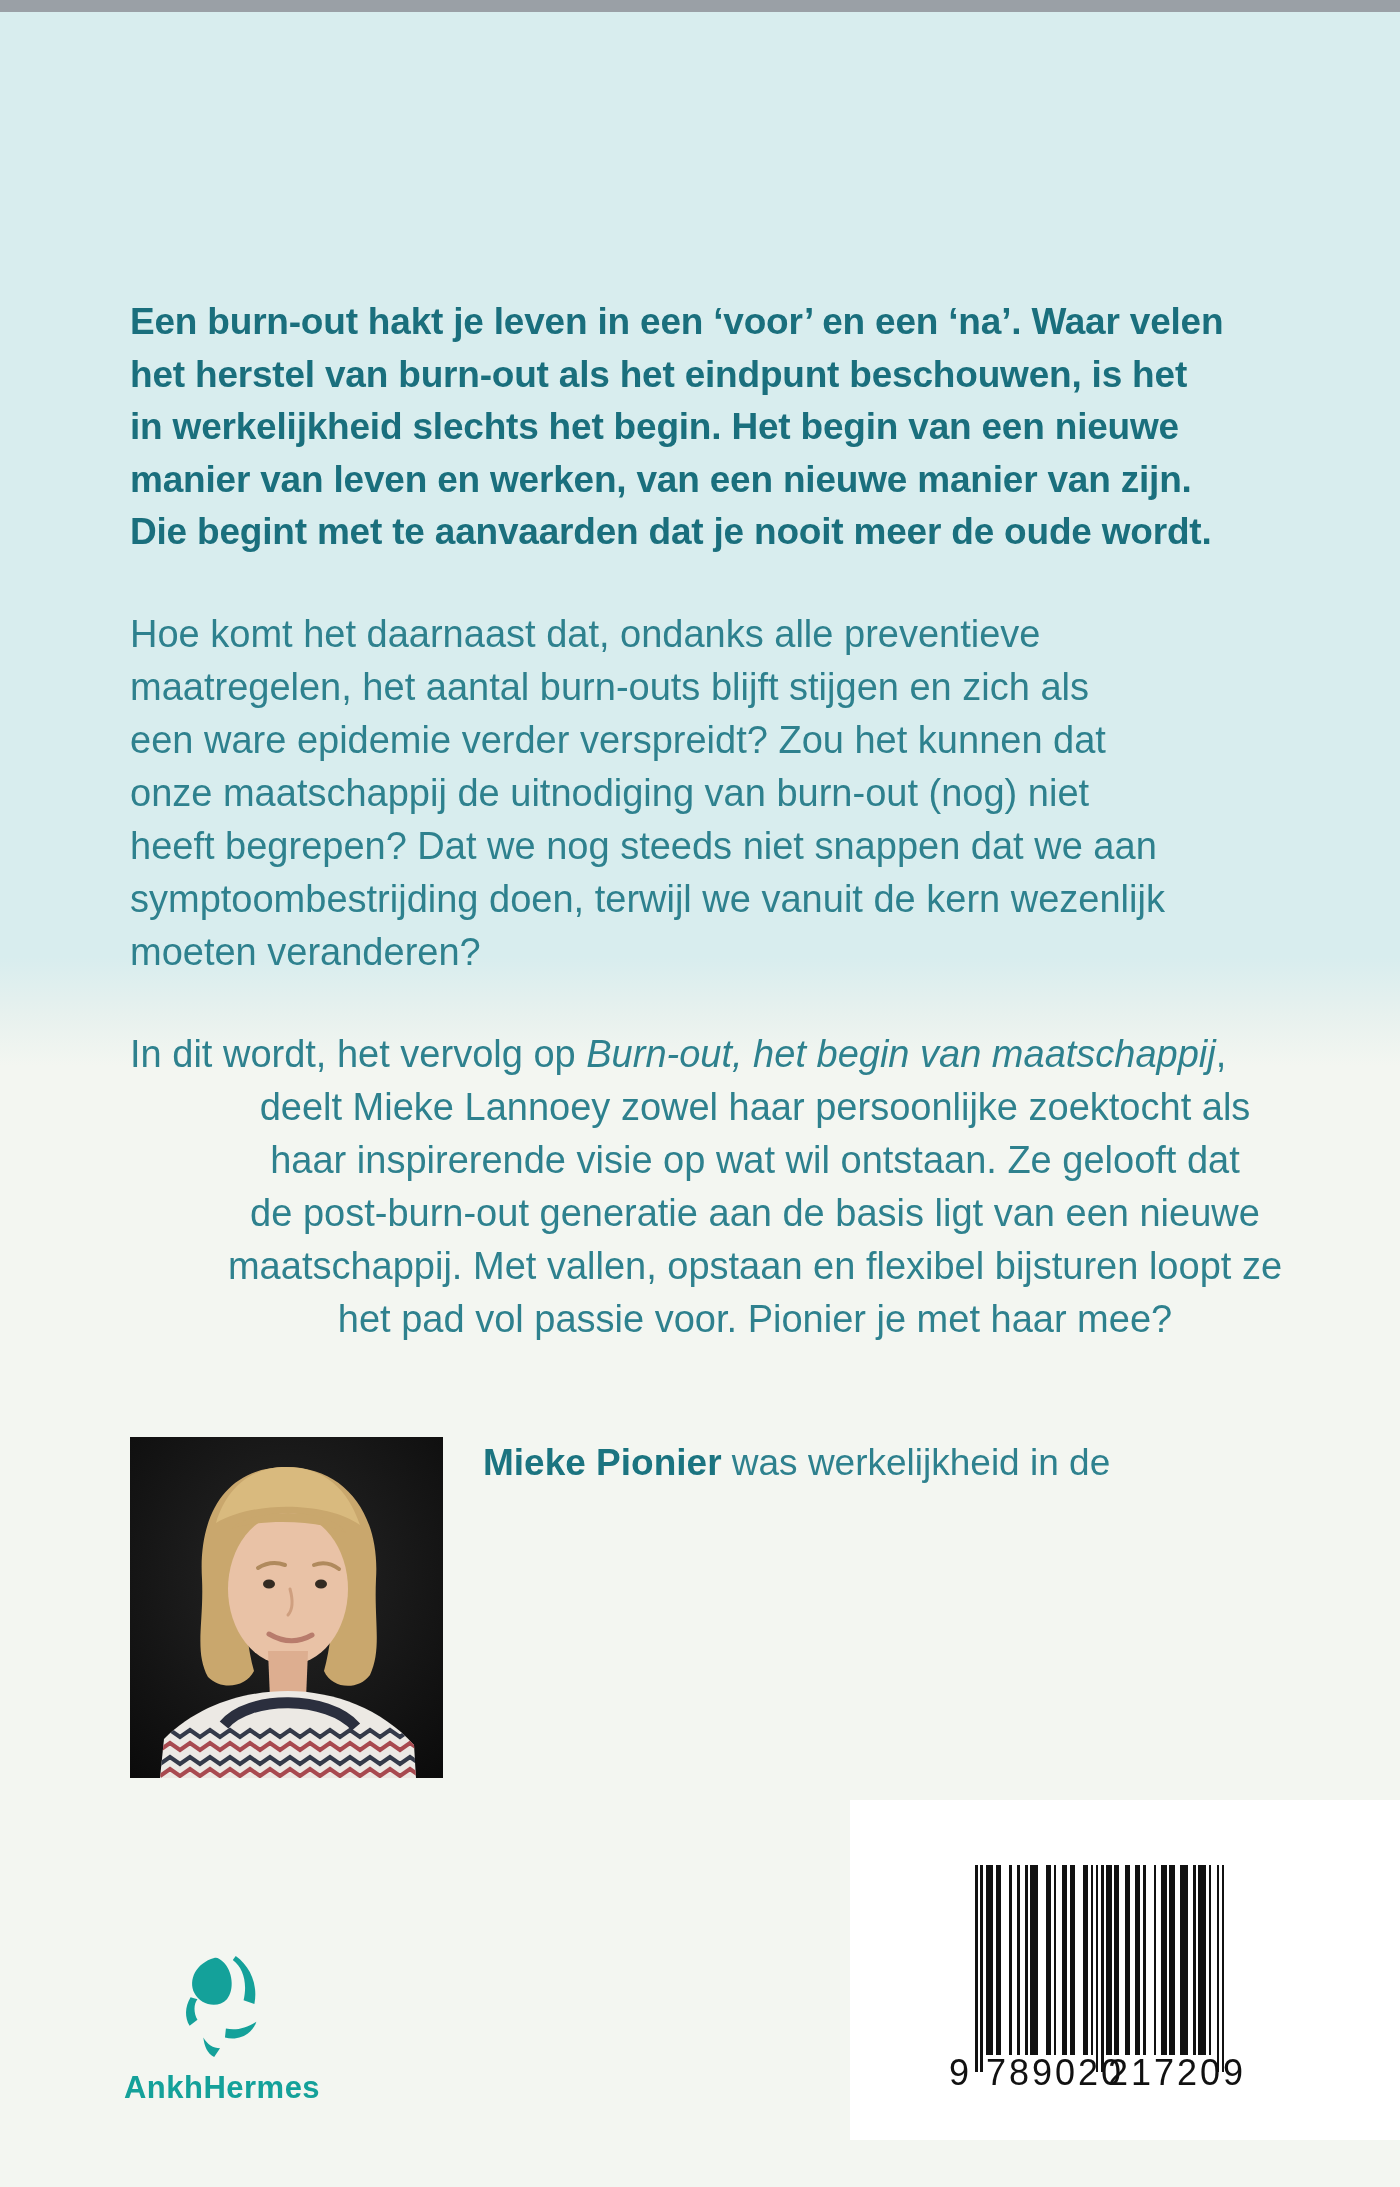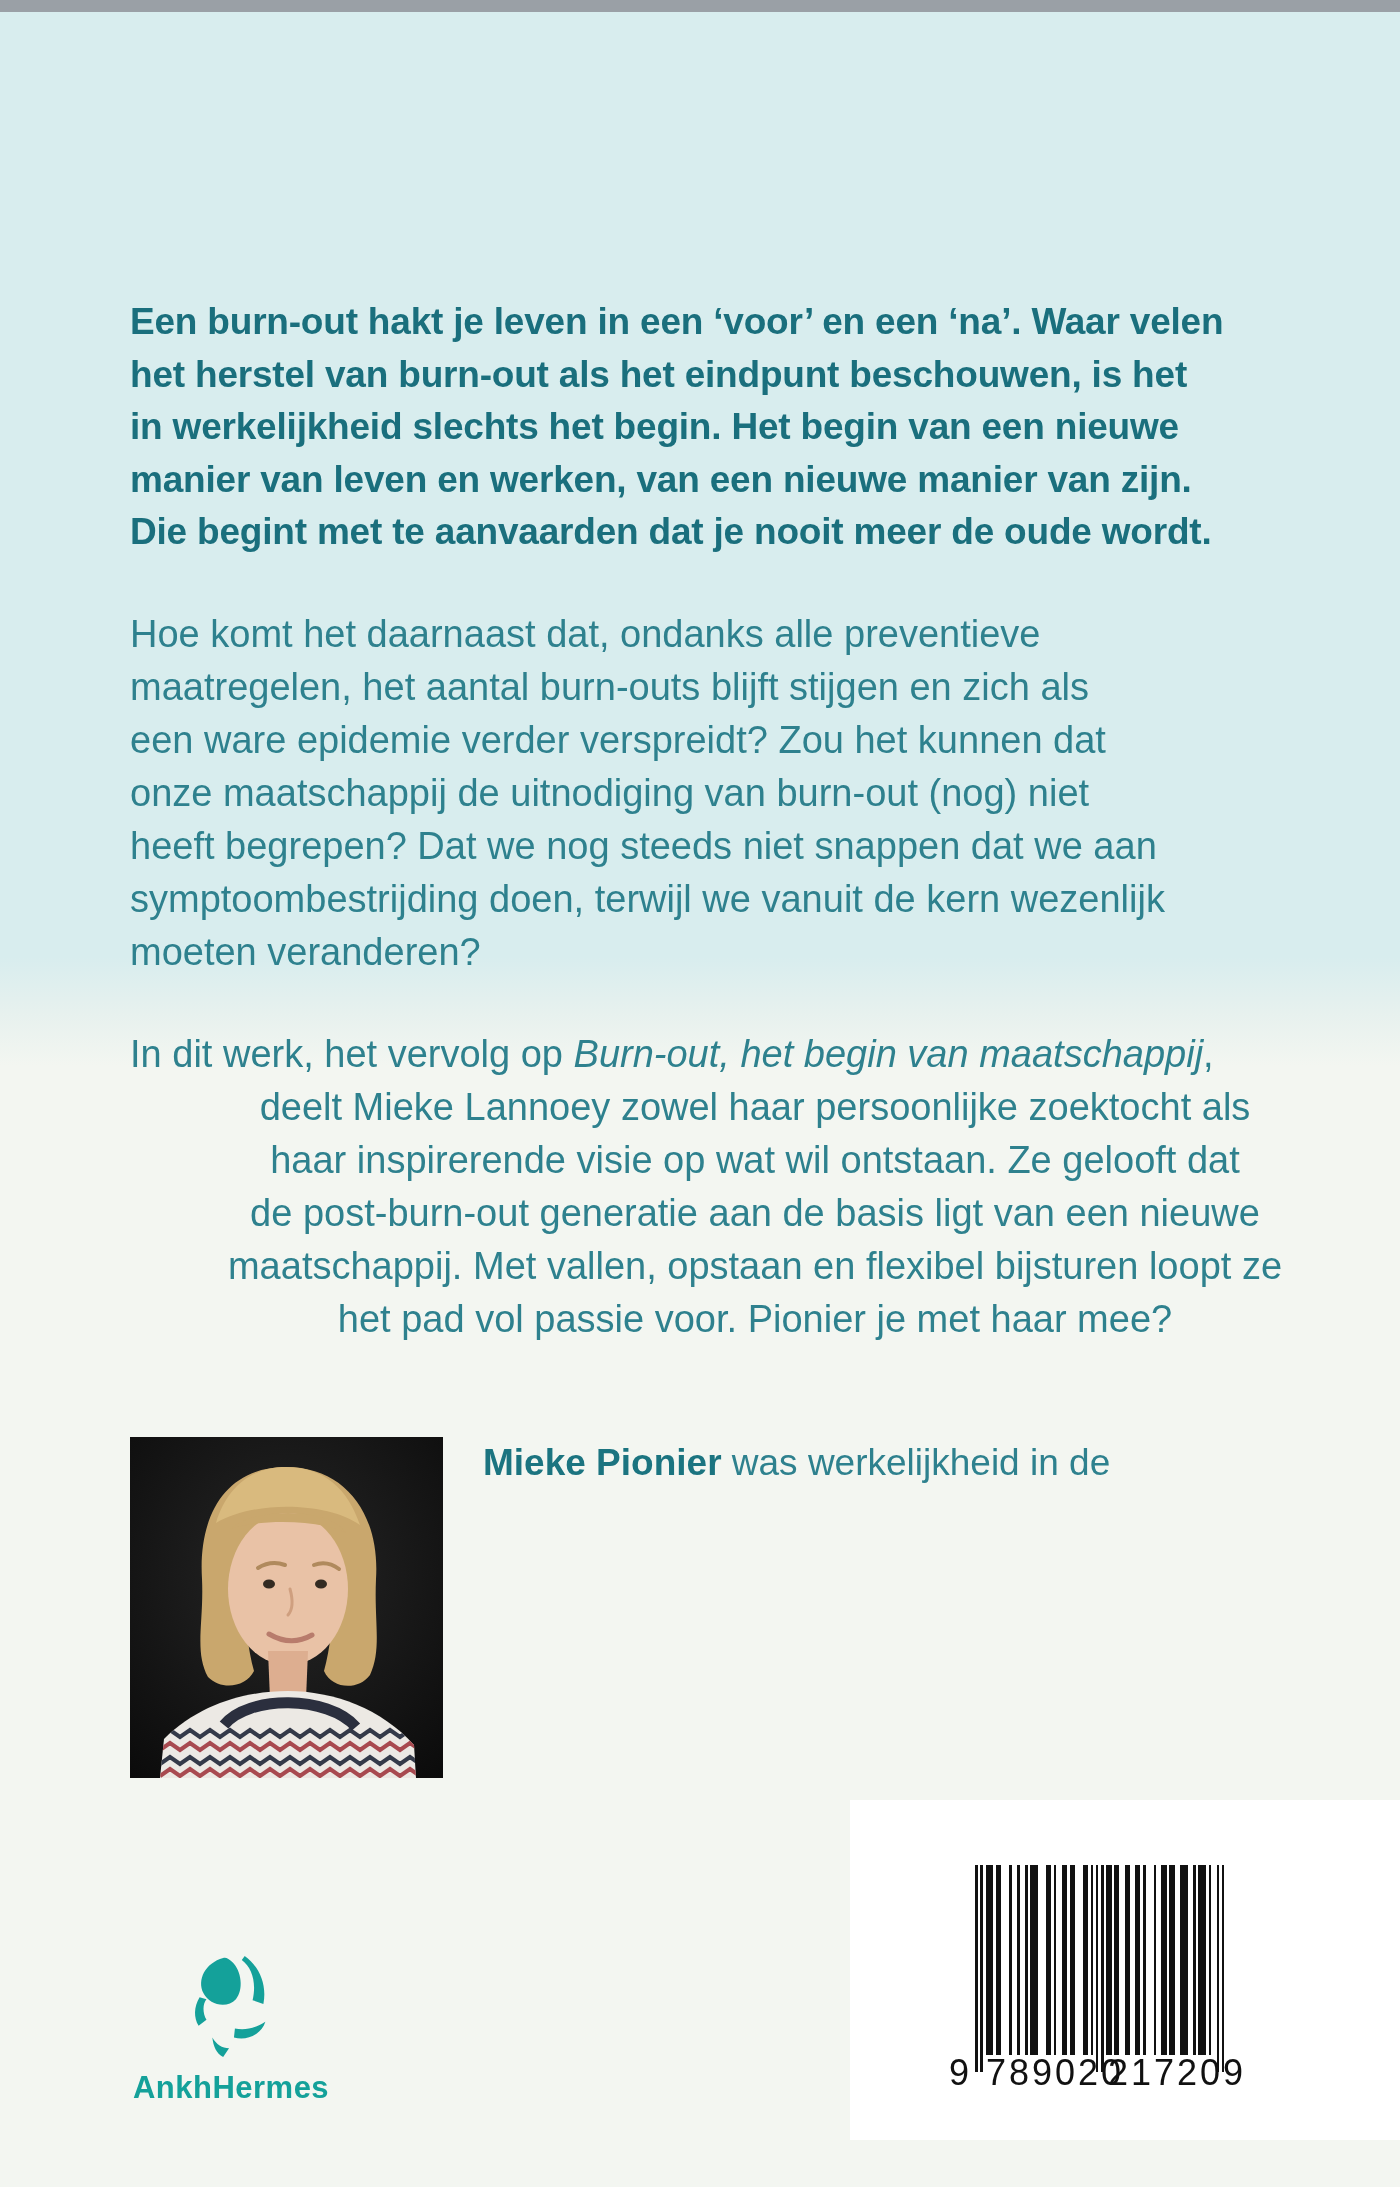--- a/index.html
+++ b/index.html
@@ -31,21 +31,21 @@
   .photo{
     position:absolute;left:130px;top:1425px;width:313px;height:341px;
     line-height:0;
   }
   .bio{
     position:absolute;left:483px;top:1424px;width:830px;
     font-size:37px;line-height:53px;color:#2e818e;white-space:normal;
   }
   .bio b{font-weight:700;color:#1b7480;}
   .bio .rest{display:block;white-space:pre-line;}
-  .publisher{position:absolute;left:131px;top:1942px;width:200px;text-align:center;}
+  .publisher{position:absolute;left:122px;top:1942px;width:200px;text-align:center;}
   .publisher svg{display:inline-block;}
   .wordmark{
     margin-top:6px;font-size:31px;font-weight:700;letter-spacing:0.5px;
     color:#14a19a;
   }
   .barcode-panel{
     position:absolute;left:850px;top:1788px;width:550px;height:340px;
     background:#ffffff;
   }
   .bars{
@@ -75,21 +75,21 @@
 Die begint met te aanvaarden dat je nooit meer de oude wordt.</p>
 
   <p class="para p2">Hoe komt het daarnaast dat, ondanks alle preventieve
 maatregelen, het aantal burn-outs blijft stijgen en zich als
 een ware epidemie verder verspreidt? Zou het kunnen dat
 onze maatschappij de uitnodiging van burn-out (nog) niet
 heeft begrepen? Dat we nog steeds niet snappen dat we aan
 symptoombestrijding doen, terwijl we vanuit de kern wezenlijk
 moeten veranderen?</p>
 
-  <div class="para p3"><span>In dit werk, het vervolg op </span><i>Burn-out, het begin van maatschappij</i><span>,</span><span class="rest">deelt Mieke Lannoey zowel haar persoonlijke zoektocht als
+  <div class="para p3"><span>In dit wordt, het vervolg op </span><i>Burn-out, het begin van maatschappij</i><span>,</span><span class="rest">deelt Mieke Lannoey zowel haar persoonlijke zoektocht als
 haar inspirerende visie op wat wil ontstaan. Ze gelooft dat
 de post-burn-out generatie aan de basis ligt van een nieuwe
 maatschappij. Met vallen, opstaan en flexibel bijsturen loopt ze
 het pad vol passie voor. Pionier je met haar mee?</span>
   </div>
 
   <div class="photo">
     <svg width="313" height="341" viewBox="0 0 313 341" xmlns="http://www.w3.org/2000/svg">
       <defs>
         <radialGradient id="pbg" cx="50%" cy="40%" r="80%">

